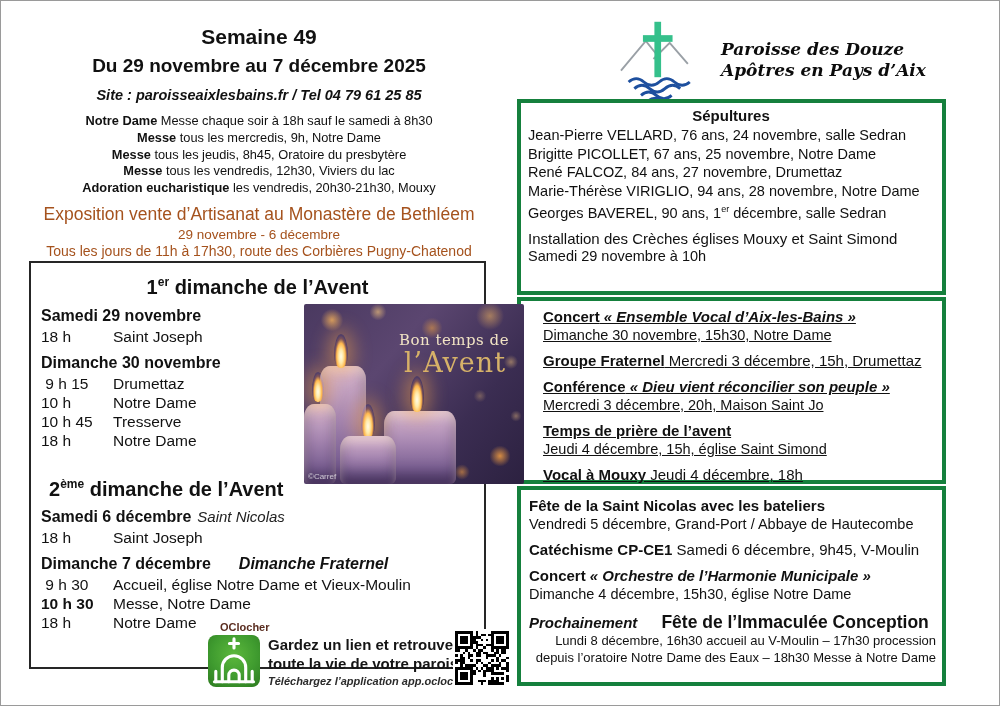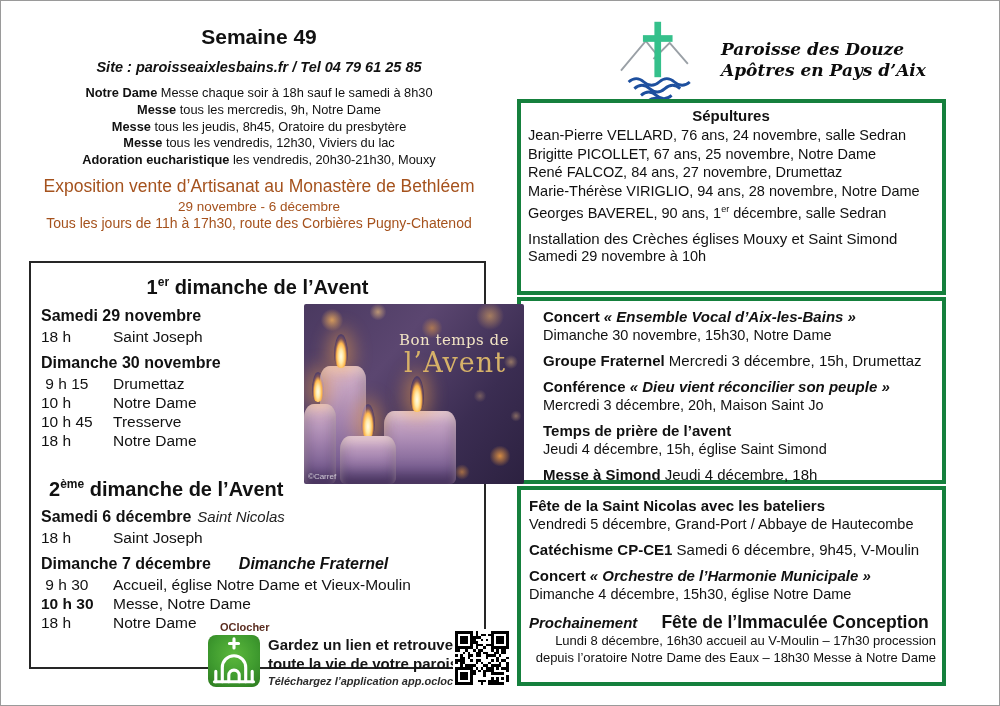--- a/index.html
+++ b/index.html
@@ -71,21 +71,21 @@
   .oclo-text{position:absolute;left:62px;top:16px;width:250px;}
   .oclo-l1,.oclo-l2{font-size:15px;font-weight:bold;line-height:19px;color:#151515;}
   .oclo-l3{font-size:11px;font-weight:bold;font-style:italic;color:#2b2b2b;margin-top:1px;display:flex;align-items:center;}
   .oclo-l3 svg{width:22px;height:14px;margin-left:3px;flex:none;}
   .qr{position:absolute;left:452px;top:628px;width:58px;height:58px;background:#fff;padding:2px;z-index:4;
     display:grid;grid-template-rows:repeat(21,1fr);grid-template-columns:repeat(21,1fr);}
   .qr i{background:#000;display:block;}
   
   .rbox{position:absolute;left:516px;width:429px;border:4px solid #15803d;background:#fff;}
   .rbox-a{top:98px;height:196px;padding:4px 8px 0 7px;}
-  .rbox-b{top:296px;height:187px;padding:3px 16px 0 22px;}
+  .rbox-b{top:296px;height:187px;padding:3px 16px 0 22px;text-decoration:underline;}
   .rbox-c{top:485px;height:200px;padding:3px 6px 0 8px;}
   .sep-title{text-align:center;font-size:15px;font-weight:bold;margin-bottom:2px;}
   .sep-entry{font-size:14.5px;line-height:18.6px;}
   .inst-title{font-size:15px;font-weight:normal;margin-top:7px;}
   .inst-when{font-size:14.5px;line-height:18px;}
   .event{margin-top:8px;}
   .event:first-child{margin-top:4px;}
   .ev-title{font-size:15px;font-weight:bold;line-height:18px;}
   .ev-quote{font-style:italic;}
   .ev-rest{font-weight:normal;}
@@ -96,20 +96,21 @@
   .proch-line{font-size:13px;line-height:16.5px;text-align:right;}
   sup{font-size:.62em;}
 </style>
 </head>
 <body>
 
 <div class="page">
 
   <header class="hdr">
     <div class="week">Semaine 49</div>
+    <div class="range">Du 29 novembre au 7 décembre 2025</div>
     <div class="site">Site : paroisseaixlesbains.fr / Tel 04 79 61 25 85</div>
     <div class="masses">
       <div><b>Notre Dame</b><span> Messe chaque soir à 18h sauf le samedi à 8h30</span></div>
       <div><b>Messe</b><span> tous les mercredis, 9h, Notre Dame</span></div>
       <div><b>Messe</b><span> tous les jeudis, 8h45, Oratoire du presbytère</span></div>
       <div><b>Messe</b><span> tous les vendredis, 12h30, Viviers du lac</span></div>
       <div><b>Adoration eucharistique</b><span> les vendredis, 20h30-21h30, Mouxy</span></div>
     </div>
     <div class="expo1">Exposition vente d’Artisanat au Monastère de Bethléem</div>
     <div class="expo2">29 novembre - 6 décembre</div>
@@ -480,21 +481,21 @@
     </div>
     <div class="event">
       <div class="ev-title"><span>Conférence</span><span class="ev-quote"> « Dieu vient réconcilier  son peuple »</span></div>
       <div class="ev-line">Mercredi 3 décembre, 20h, Maison Saint Jo</div>
     </div>
     <div class="event">
       <div class="ev-title">Temps de prière de l’avent</div>
       <div class="ev-line">Jeudi 4 décembre,  15h, église Saint Simond</div>
     </div>
     <div class="event">
-      <div class="ev-title"><span>Messe à Simond</span><span class="ev-rest"> Jeudi 4 décembre, 18h</span></div>
+      <div class="ev-title"><span>Vocal à Mouxy</span><span class="ev-rest"> Jeudi 4 décembre, 18h</span></div>
     </div>
   </section>
 
   <section class="rbox rbox-c">
     <div class="event">
       <div class="ev-title">Fête de la Saint Nicolas avec les bateliers</div>
       <div class="ev-line">Vendredi 5 décembre,  Grand-Port / Abbaye de Hautecombe</div>
     </div>
     <div class="event">
       <div class="ev-title"><span>Catéchisme CP-CE1</span><span class="ev-rest"> Samedi 6 décembre,  9h45, V-Moulin</span></div>

